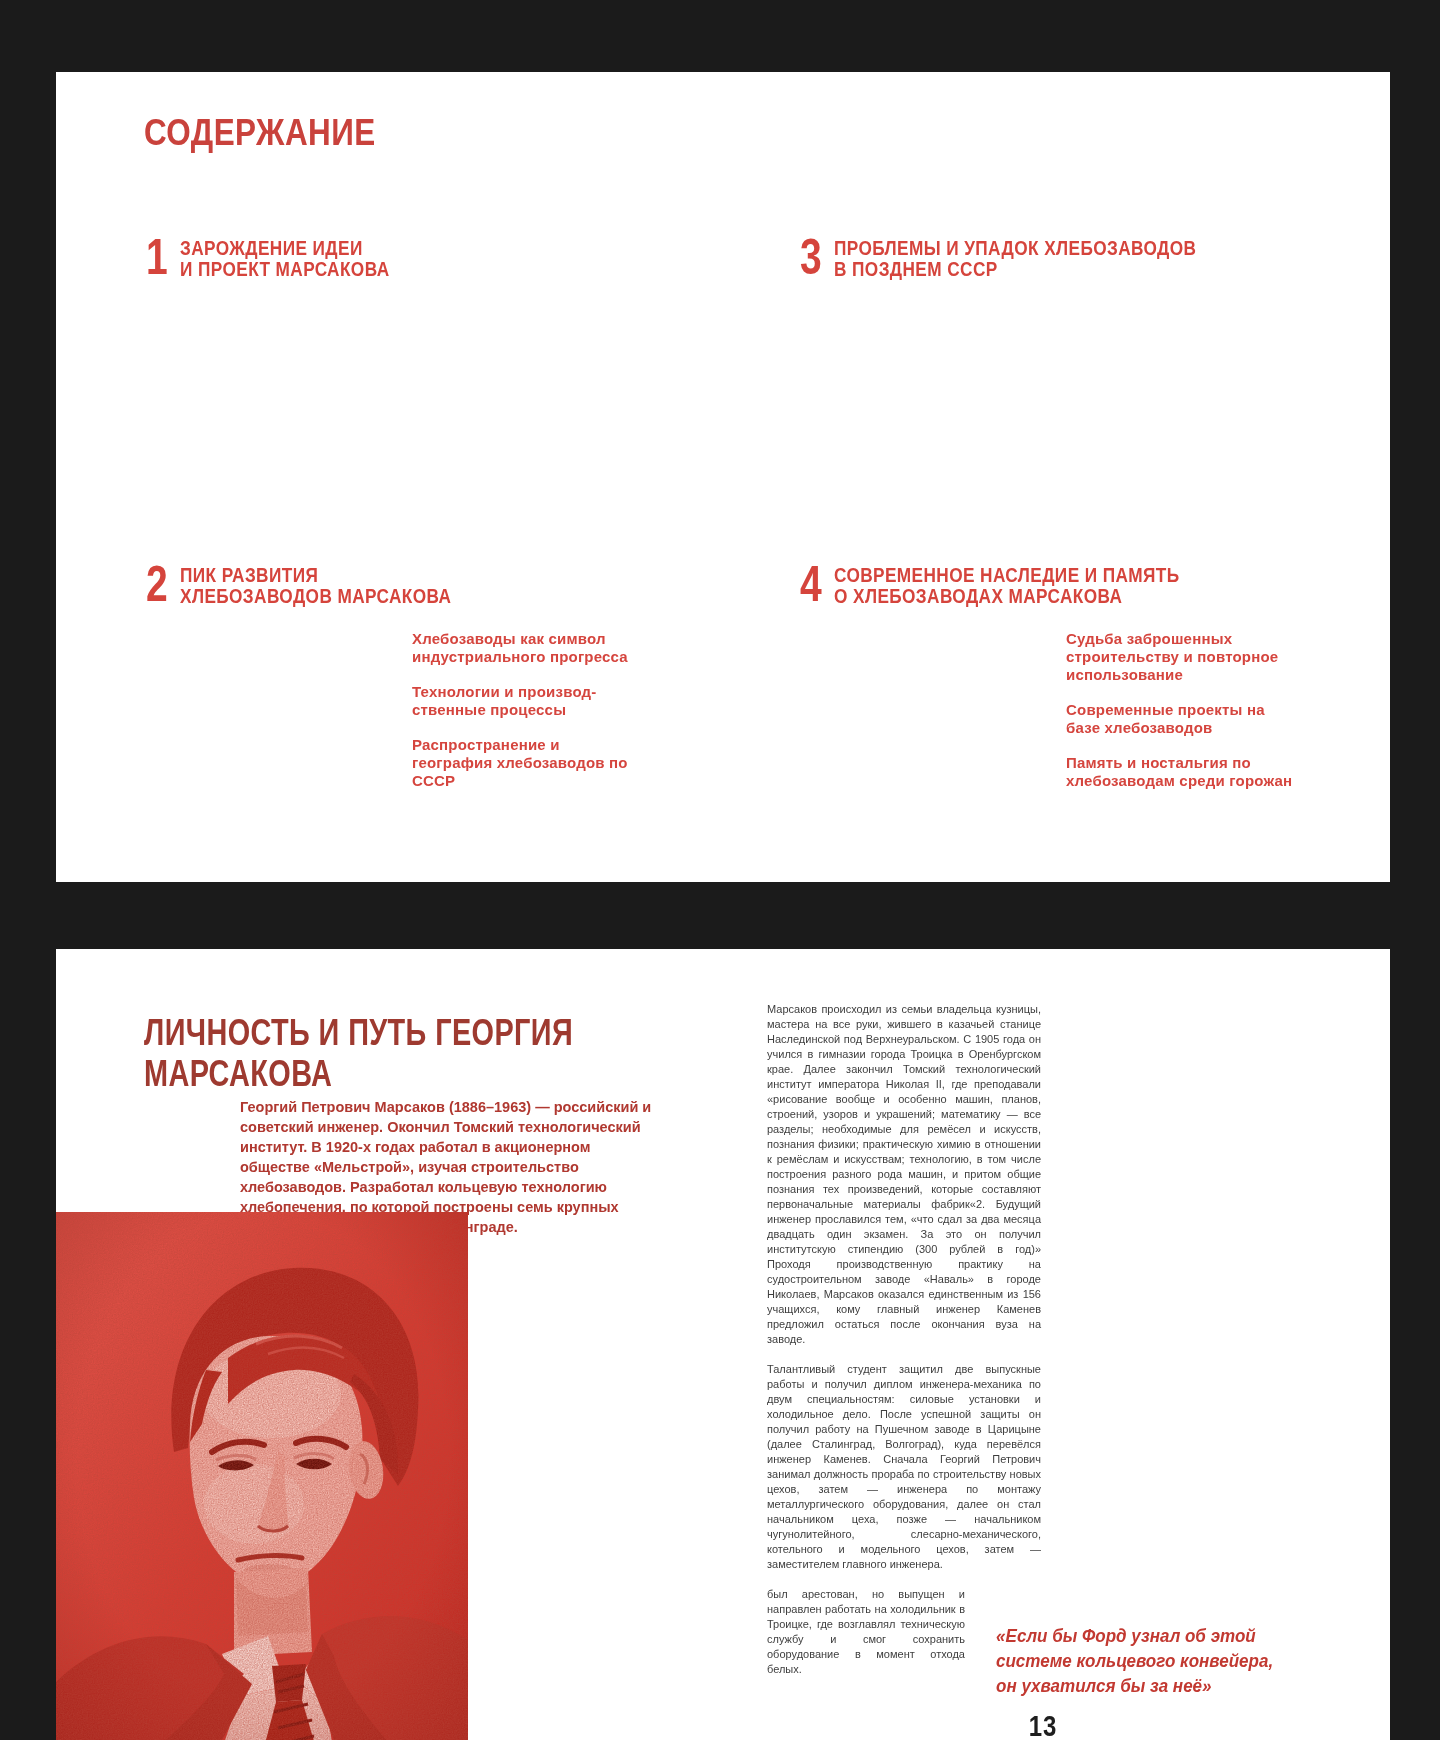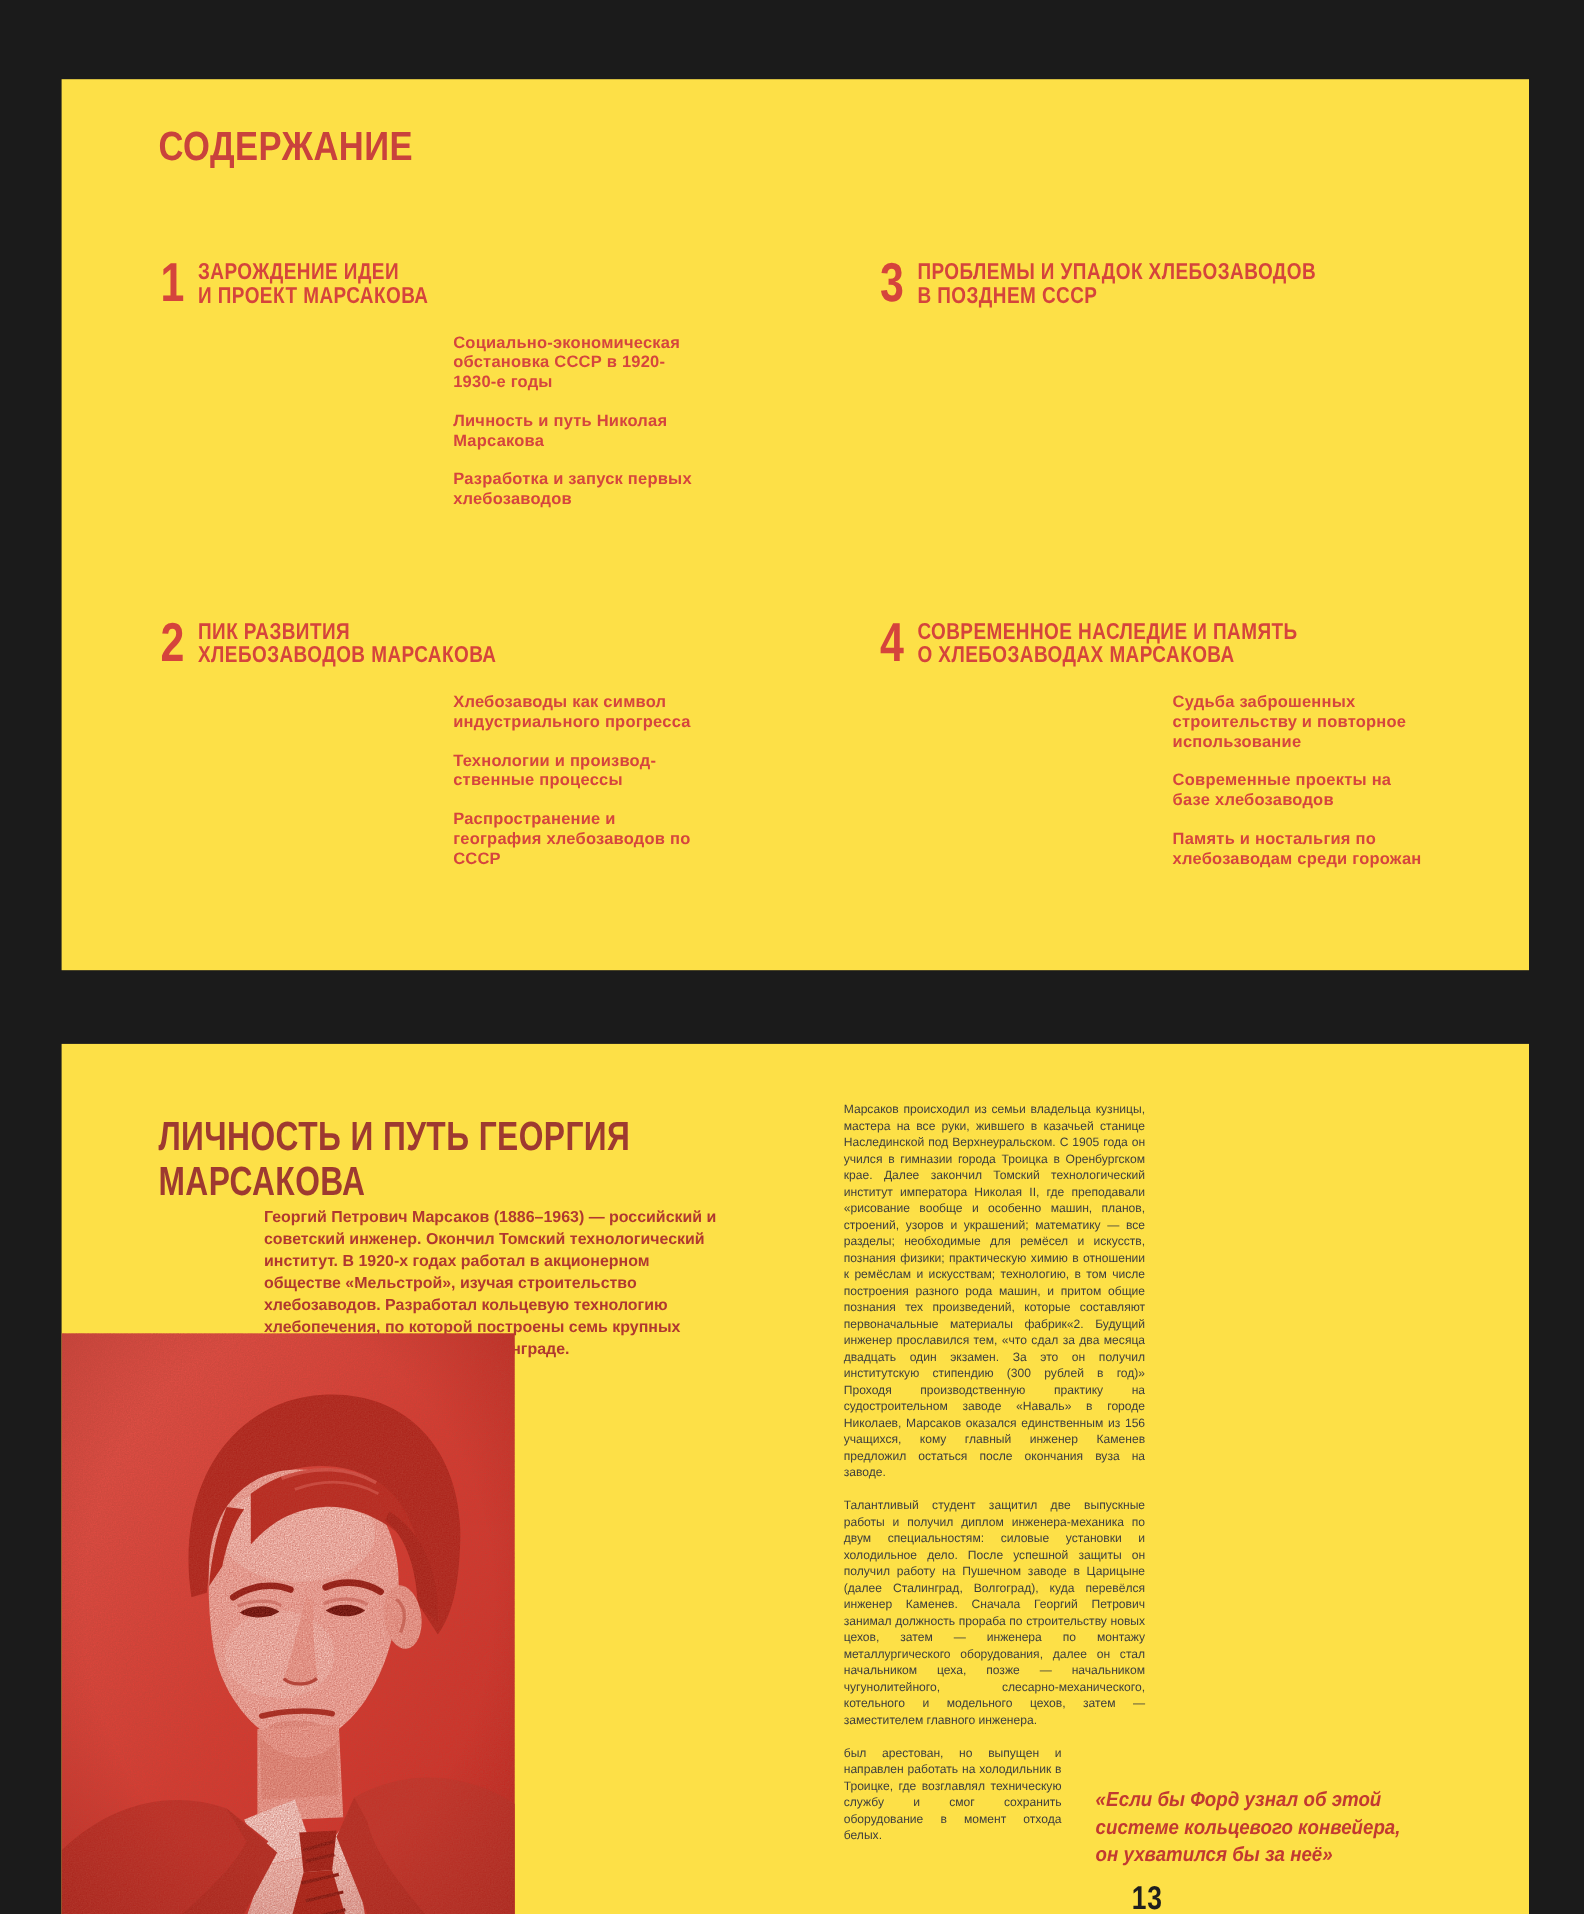--- a/index.html
+++ b/index.html
@@ -7,21 +7,21 @@
     width: 1440px; height: 1740px;
     background: #1b1b1b;
     font-family: "Liberation Sans", sans-serif;
     overflow: hidden;
     position: relative;
   }
   .page {
     position: absolute;
     left: 56px;
     width: 1334px;
-    background: #fde047;
+    background: #ffffff;
   }
   #page1 { top: 72px; height: 810px; }
   #page2 { top: 917px; height: 813px; margin-top: 32px; }
 
   
   .cond {
     display: inline-block;
     font-weight: 700;
     white-space: nowrap;
     transform-origin: 0 0;
@@ -108,25 +108,20 @@
   <div class="toc-title cond">СОДЕРЖАНИЕ</div>
 
   <section class="toc-section" id="sec1">
     <div class="sec-head">
       <div class="sec-num cond">1</div>
       <h2 class="sec-title cond">
         <span class="line">ЗАРОЖДЕНИЕ ИДЕИ</span>
         <span class="line">И ПРОЕКТ МАРСАКОВА</span>
       </h2>
     </div>
-    <ul class="sec-items">
-      <li class="toc-item">Социально-экономическая обстановка СССР в 1920-1930-е годы</li>
-      <li class="toc-item">Личность и путь Николая Марсакова</li>
-      <li class="toc-item">Разработка и запуск первых хлебозаводов</li>
-    </ul>
   </section>
 
   <section class="toc-section" id="sec3">
     <div class="sec-head">
       <div class="sec-num cond">3</div>
       <h2 class="sec-title cond">
         <span class="line">ПРОБЛЕМЫ И УПАДОК ХЛЕБОЗАВОДОВ</span>
         <span class="line">В ПОЗДНЕМ СССР</span>
       </h2>
     </div>

